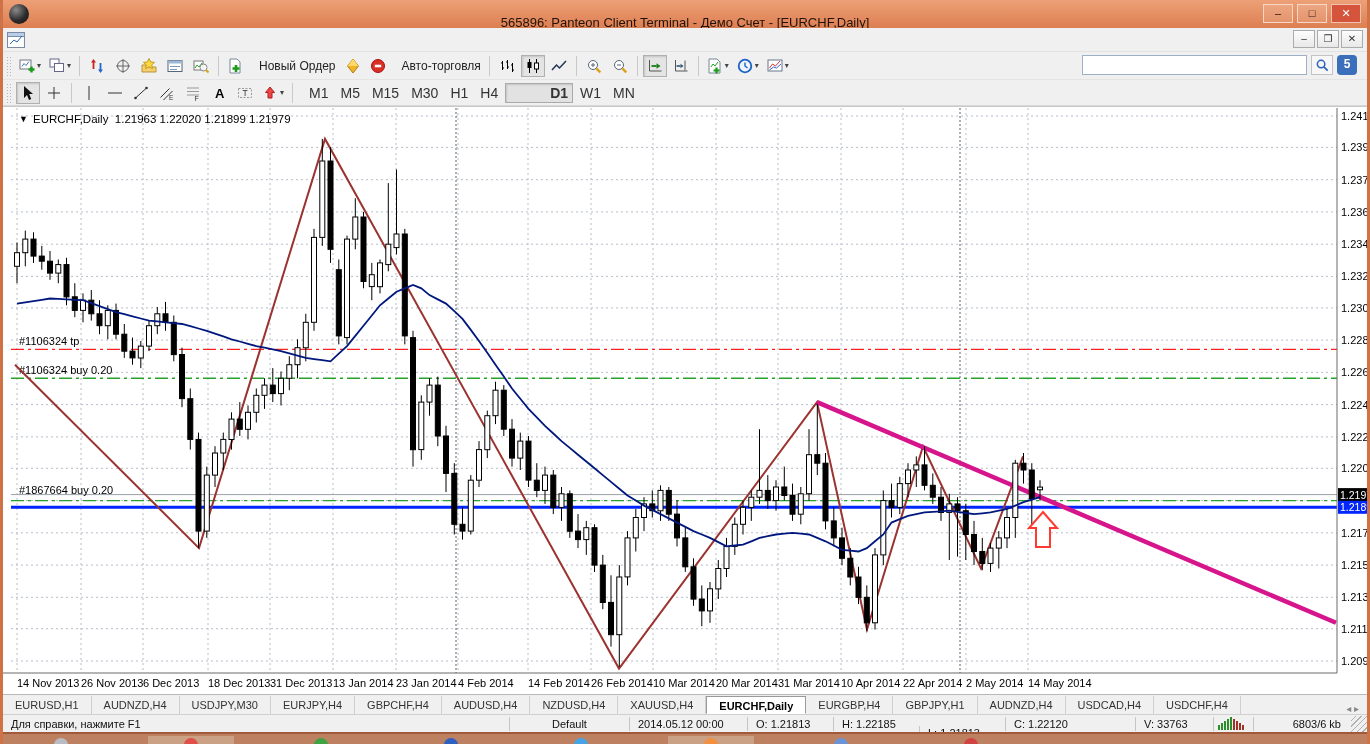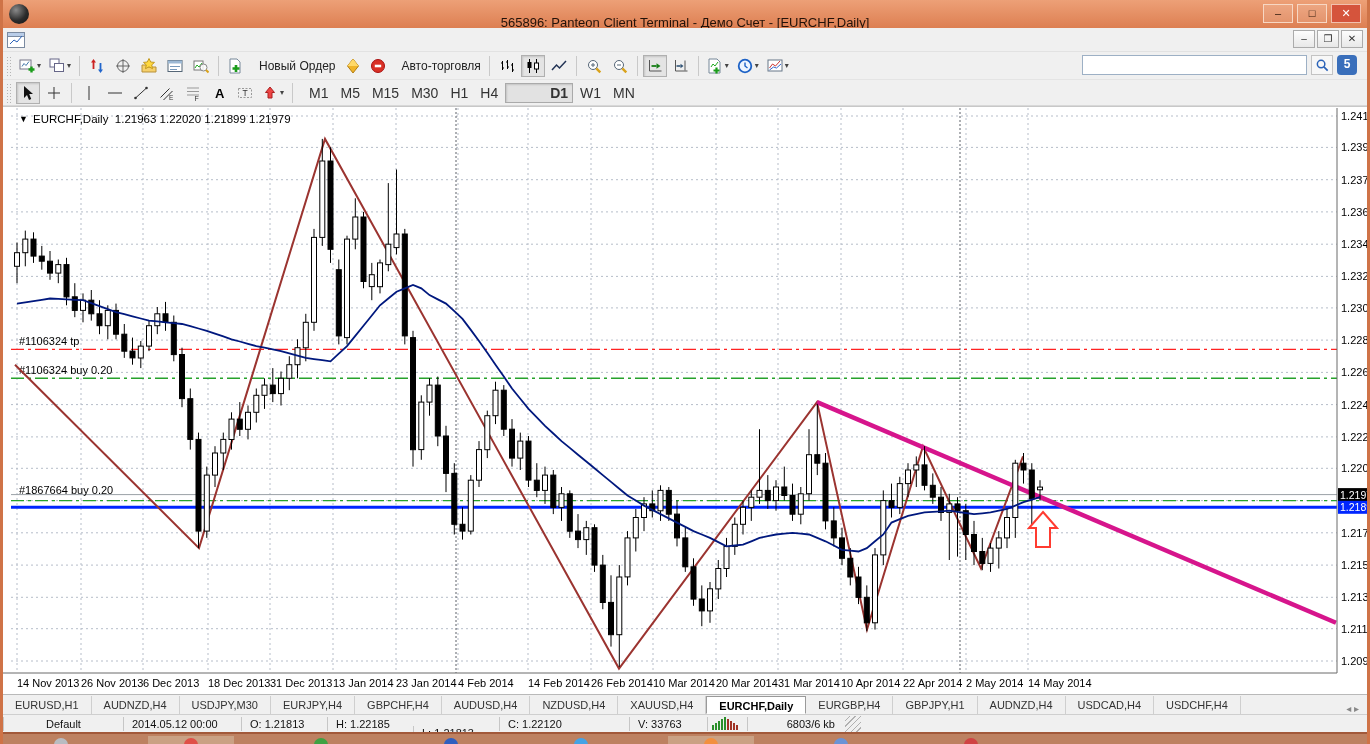--- a/index.html
+++ b/index.html
@@ -577,20 +577,21 @@
         <div class="tab">EURGBP,H4</div>
         <div class="tab">GBPJPY,H1</div>
         <div class="tab">AUDNZD,H4</div>
         <div class="tab">USDCAD,H4</div>
         <div class="tab">USDCHF,H4</div>
       </div>
     <div id="tab-scroll">◂ ▸</div>
   </div>
 
   <div id="statusbar">
+    <div class="sseg first">Для справки, нажмите F1</div>
     <div class="sseg" style="width:120px;text-align:center;">Default</div>
     <div class="sseg" style="width:118px;">2014.05.12 00:00</div>
     <div class="sseg" style="width:86px;">O: 1.21813</div>
     <div class="sseg" style="width:86px;">H: 1.22185</div>
     <div class="sseg" style="width:86px;margin-top:18px;">L: 1.21813</div>
     <div class="sseg" style="width:86px;">C: 1.22120</div>
     <div class="sseg" style="width:78px;margin-left:44px;">V: 33763</div>
     <div class="sseg" style="width:40px;padding:0 4px;">
       <svg width="28" height="13" viewBox="0 0 28 13">
         <rect x="0" y="8" width="2" height="5" fill="#2a8f2a"></rect>

